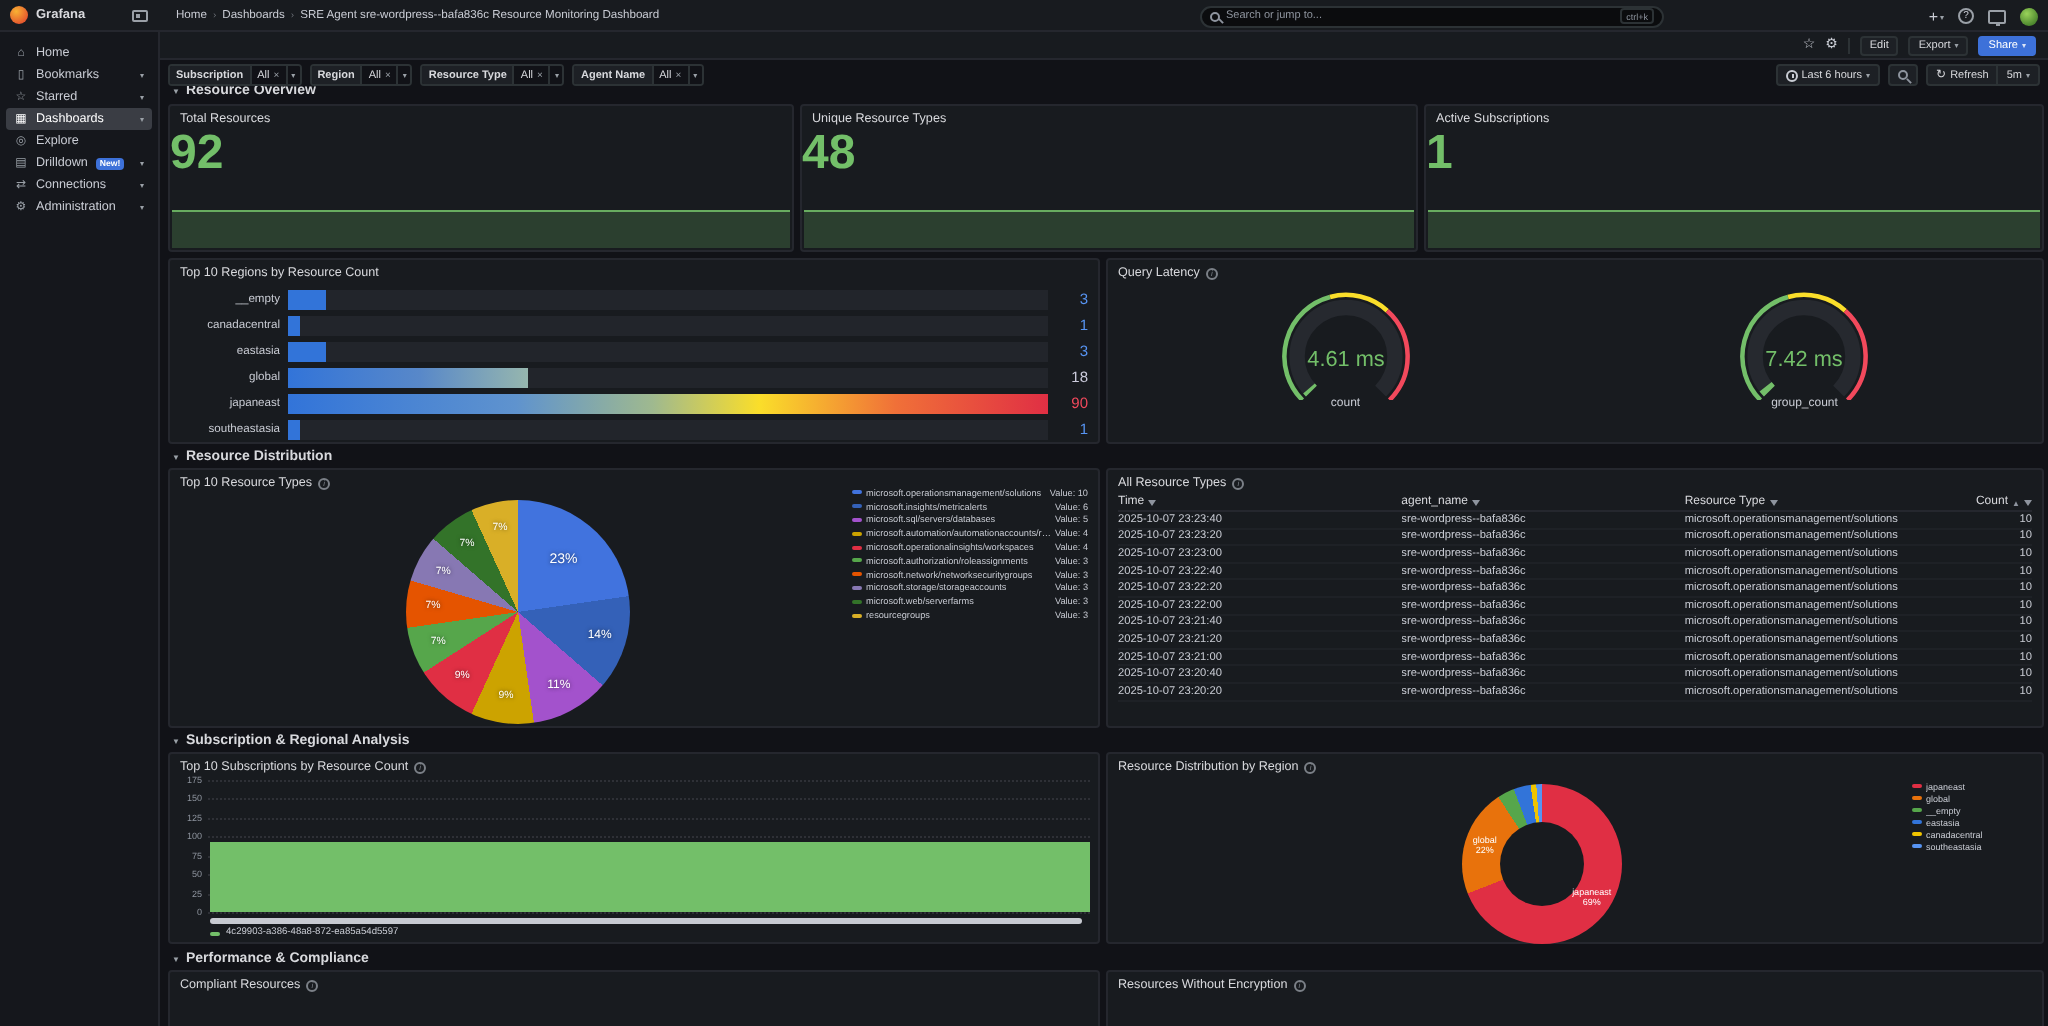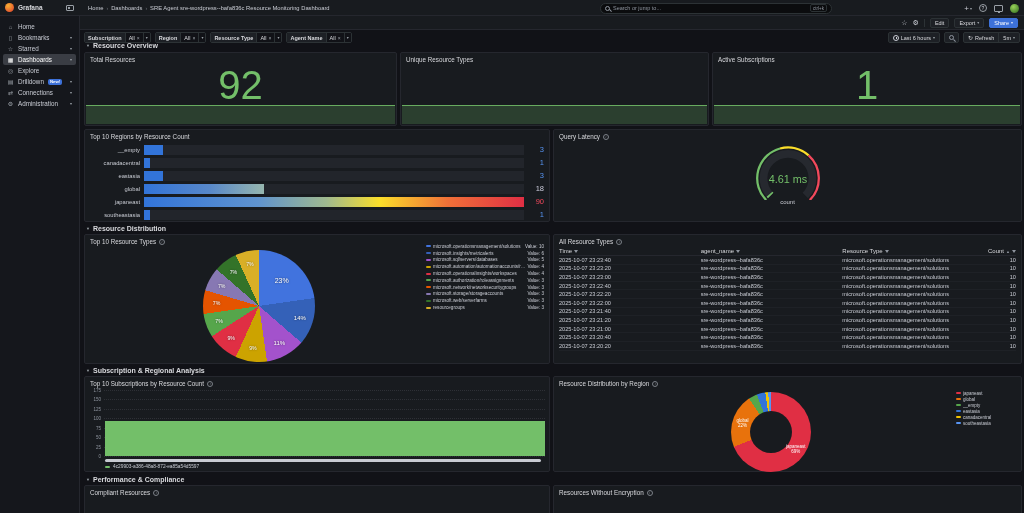--- a/index.html
+++ b/index.html
@@ -64,21 +64,21 @@
   .refresh-glyph { font-size:6px; color:#d8d9dd; }
   .seg-div { width:1px; background:#2c3235; align-self:stretch; margin:0 2px; }
   
   .section-hdr { position:absolute; display:flex; align-items:center; gap:3px; font-size:7px; font-weight:bold; color:#d8d9dd; z-index:2; }
   .sec-caret { font-size:4px; color:#9aa0a7; }
   .panel { position:absolute; background:#181b1f; border:1px solid #25272e; border-radius:2px; }
   .panel-title { font-size:6.3px; color:#d8d9dd; padding:3px 5px 2px; display:flex; align-items:center; gap:3px; font-weight:500; white-space:nowrap; }
   .info-icon { width:6px; height:6px; border:1px solid #7b8087; border-radius:50%; color:#7b8087; font-size:4px;
     display:flex; align-items:center; justify-content:center; font-style:italic; flex:none; }
   
-  .stat-value { position:absolute; left:0; right:0; top:12px; text-align:center; font-size:40px; color:#73BF69; line-height:1; }
+  .stat-value { position:absolute; left:0; right:0; top:12px; text-align:left; font-size:24px; color:#73BF69; line-height:1;font-weight:bold; }
   .stat-spark { position:absolute; left:1px; right:1px; bottom:1px; height:19px;
     background:rgba(115,191,105,0.22); border-top:1px solid rgba(115,191,105,0.85); }
   
   #region-rows { position:absolute; left:5px; right:5px; top:13px; }
   .bg-row { display:flex; align-items:center; height:13px; gap:4px; }
   .bg-label { width:50px; text-align:right; font-size:5.8px; color:#c9ccd4; flex:none; }
   .bg-track { flex:1; height:10px; background:#22252b; position:relative; }
   .bg-fill { position:absolute; left:0; top:0; bottom:0; }
   .fill-small { background:#3274D9; }
   .fill-mid { background:linear-gradient(90deg,#3274D9 0%,#5888C9 55%,#96B6AE 100%); }
@@ -285,20 +285,21 @@
   <div class="panel-title">
       <span>Total Resources</span>
     </div>
   <div class="stat-value">92</div>
   <div class="stat-spark"></div>
 </div>
 <div class="panel" style="left:400px;top:52px;width:309px;height:74px">
   <div class="panel-title">
       <span>Unique Resource Types</span>
     </div>
+  <div class="stat-value">48</div>
   <div class="stat-spark"></div>
 </div>
 <div class="panel" style="left:712px;top:52px;width:310px;height:74px">
   <div class="panel-title">
       <span>Active Subscriptions</span>
     </div>
   <div class="stat-value">1</div>
   <div class="stat-spark"></div>
 </div>
 
@@ -361,20 +362,31 @@
       <div class="gauge-box">
         <svg class="gauge-svg" viewBox="0 0 104 64">
           <path d="M 27.96 64.04 A 34 34 0 0 1 43.20 7.16" stroke="#73BF69" stroke-width="2.5" fill="none"></path>
           <path d="M 43.20 7.16 A 34 34 0 0 1 74.75 14.73" stroke="#FADE2A" stroke-width="2.5" fill="none"></path>
           <path d="M 74.75 14.73 A 34 34 0 0 1 76.04 64.04" stroke="#F2495C" stroke-width="2.5" fill="none"></path>
           <path d="M 32.91 59.09 A 27 27 0 1 1 71.09 59.09" stroke="#26292f" stroke-width="8.5" fill="none"></path>
           <path d="M 32.91 59.09 A 27 27 0 0 1 31.58 57.66" stroke="#73BF69" stroke-width="8.5" fill="none"></path>
           <text x="52" y="45" text-anchor="middle" font-size="12" fill="#73BF69">4.61 ms</text>
         </svg>
         <div class="gauge-label">count</div>
+      </div>
+      <div class="gauge-box">
+        <svg class="gauge-svg" viewBox="0 0 104 64">
+          <path d="M 27.96 64.04 A 34 34 0 0 1 43.20 7.16" stroke="#73BF69" stroke-width="2.5" fill="none"></path>
+          <path d="M 43.20 7.16 A 34 34 0 0 1 74.75 14.73" stroke="#FADE2A" stroke-width="2.5" fill="none"></path>
+          <path d="M 74.75 14.73 A 34 34 0 0 1 76.04 64.04" stroke="#F2495C" stroke-width="2.5" fill="none"></path>
+          <path d="M 32.91 59.09 A 27 27 0 1 1 71.09 59.09" stroke="#26292f" stroke-width="8.5" fill="none"></path>
+          <path d="M 32.91 59.09 A 27 27 0 0 1 30.82 56.74" stroke="#73BF69" stroke-width="8.5" fill="none"></path>
+          <text x="52" y="45" text-anchor="middle" font-size="12" fill="#73BF69">7.42 ms</text>
+        </svg>
+        <div class="gauge-label">group_count</div>
       </div>
     </div>
 </div>
 
 <div class="panel" style="left:84px;top:234px;width:466px;height:130px">
   <div class="panel-title">
       <span>Top 10 Resource Types</span>
       <span class="info-icon">i</span>
     </div>
   <div id="pie" style="background: conic-gradient(rgb(65, 115, 222) 0deg, rgb(65, 115, 222) 81.82deg, rgb(52, 97, 184) 81.82deg, rgb(52, 97, 184) 130.91deg, rgb(163, 82, 204) 130.91deg, rgb(163, 82, 204) 171.82deg, rgb(204, 163, 0) 171.82deg, rgb(204, 163, 0) 204.55deg, rgb(224, 47, 68) 204.55deg, rgb(224, 47, 68) 237.27deg, rgb(86, 166, 75) 237.27deg, rgb(86, 166, 75) 261.82deg, rgb(229, 84, 0) 261.82deg, rgb(229, 84, 0) 286.36deg, rgb(135, 120, 179) 286.36deg, rgb(135, 120, 179) 310.91deg, rgb(51, 115, 41) 310.91deg, rgb(51, 115, 41) 335.45deg, rgb(217, 175, 39) 335.45deg, rgb(217, 175, 39) 360deg);">

